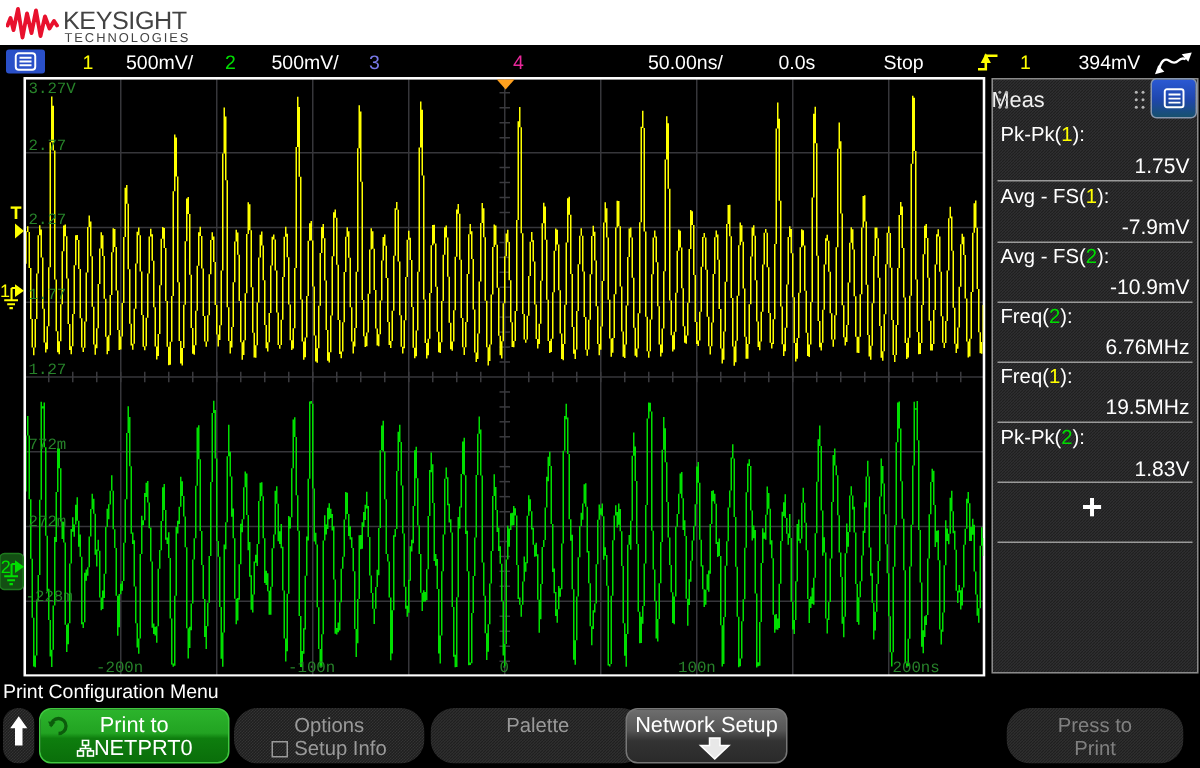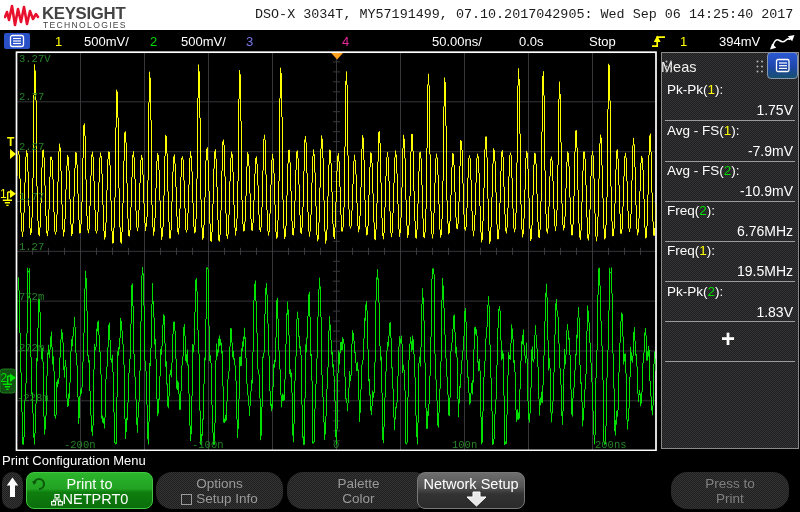--- a/index.html
+++ b/index.html
@@ -1,19 +1,19 @@
 <!DOCTYPE html>
 <html><head><meta charset="utf-8"><style>
 *{margin:0;padding:0;box-sizing:border-box}
 html,body{width:800px;height:512px;background:#000;overflow:hidden;font-family:"Liberation Sans",sans-serif}
 #scr{position:relative;width:800px;height:512px;background:#000}
 .abs{position:absolute}
 
 #topbar{left:0;top:0;width:800px;height:30px;background:#fff}
-#ktxt{left:42px;top:4px;font-weight:bold;font-size:16.8px;color:#434343;letter-spacing:-0.3px}
+#ktxt{left:42px;top:4px;font-weight:normal;font-size:16.8px;color:#434343;letter-spacing:-0.3px}
 #ktxt2{left:43px;top:19.5px;font-size:8.6px;color:#434343;letter-spacing:1.3px}
 #model{left:255px;top:7px;font-family:"Liberation Mono",monospace;font-size:13.4px;color:#1c1c1c;white-space:pre;letter-spacing:0px}
 
 #stat{left:0;top:30px;width:800px;height:22px;background:#000}
 .st{position:absolute;top:34px;font-size:13px;color:#fff;white-space:pre}
 #menubtn{left:4px;top:33px;width:26px;height:16px;background:#2a50c8;border-radius:2px}
 
 
 #meas{left:661px;top:52px;width:138px;height:397px;border:1px solid #8a8a8a;
 background-color:#1f1f1f;
@@ -35,21 +35,20 @@
 #netbtn{left:417px;width:108px;background:linear-gradient(#6e6e6e 0%,#555 40%,#333 60%,#2a2a2a 100%);border:1px solid #777;border-radius:8px}
 #netbtn .btxt{color:#fff;font-size:14.5px}
 </style></head><body>
 <div id="scr">
 <div class="abs" id="topbar"></div>
 <svg class="abs" style="left:4px;top:3px" width="36" height="25" viewBox="0 0 36 25">
 <polyline points="1,14 3,9 5,17 8,3 11,22 14,6 17,19 20,4 23,21 26,8 29,16 32,11 34,14" fill="none" stroke="#e8112d" stroke-width="2.6" stroke-linejoin="round" stroke-linecap="round"></polyline>
 </svg>
 <div class="abs" id="ktxt">KEYSIGHT</div>
 <div class="abs" id="ktxt2">TECHNOLOGIES</div>
-<div class="abs" id="model">DSO-X 3034T, MY57191499, 07.10.2017042905: Wed Sep 06 14:25:40 2017</div>
 
 <div class="abs" id="stat"></div>
 <div class="abs" id="menubtn"><svg width="26" height="16" viewBox="0 0 26 16">
         <rect x="6.5" y="2.5" width="13" height="11" rx="2" fill="none" stroke="#fff" stroke-width="1.3"></rect>
         <line x1="9" y1="5.5" x2="17" y2="5.5" stroke="#fff" stroke-width="1.2"></line>
         <line x1="9" y1="8" x2="17" y2="8" stroke="#fff" stroke-width="1.2"></line>
         <line x1="9" y1="10.5" x2="17" y2="10.5" stroke="#fff" stroke-width="1.2"></line>
       </svg></div>
 <div class="st y1" style="left:55px">1</div>
 <div class="st" style="left:84px">500mV/</div>
@@ -278,21 +277,20 @@
           <rect x="7.4" y="7.6" width="4" height="3.4" fill="none" stroke="#fff" stroke-width="1.1"></rect>
           <path d="M6 4 V6 M2.6 7.6 V6 H9.4 V7.6" fill="none" stroke="#fff" stroke-width="1.1"></path>
         </svg>NETPRT0</div>
 </div>
 <div class="btn dith" style="left:156px;width:127px">
 <div class="btxt" style="top:4px">Options</div>
 <div class="btxt" style="top:19px"><span style="display:inline-block;width:11px;height:11px;border:1.4px solid #9a9a9a;vertical-align:-2px;margin-right:4px"></span>Setup Info</div>
 </div>
 <div class="btn dith" style="left:287px;width:143px">
 <div class="btxt" style="top:4px">Palette</div>
-<div class="btxt" style="top:19px">Color</div>
 </div>
 <div class="btn" id="netbtn">
 <div class="btxt" style="top:3px">Network Setup</div>
 <svg style="position:absolute;left:45px;top:18px" width="27" height="16" viewBox="0 0 27 16">
         <path d="M10 1 H17 V6 H23 L13.5 15 L4 6 H10 Z" fill="#e8e8e8" stroke="#fff" stroke-width="1"></path>
       </svg>
 </div>
 <div class="btn dith" style="left:671px;width:118px">
 <div class="btxt" style="top:4px;color:#808080">Press to</div>
 <div class="btxt" style="top:19px;color:#808080">Print</div>

